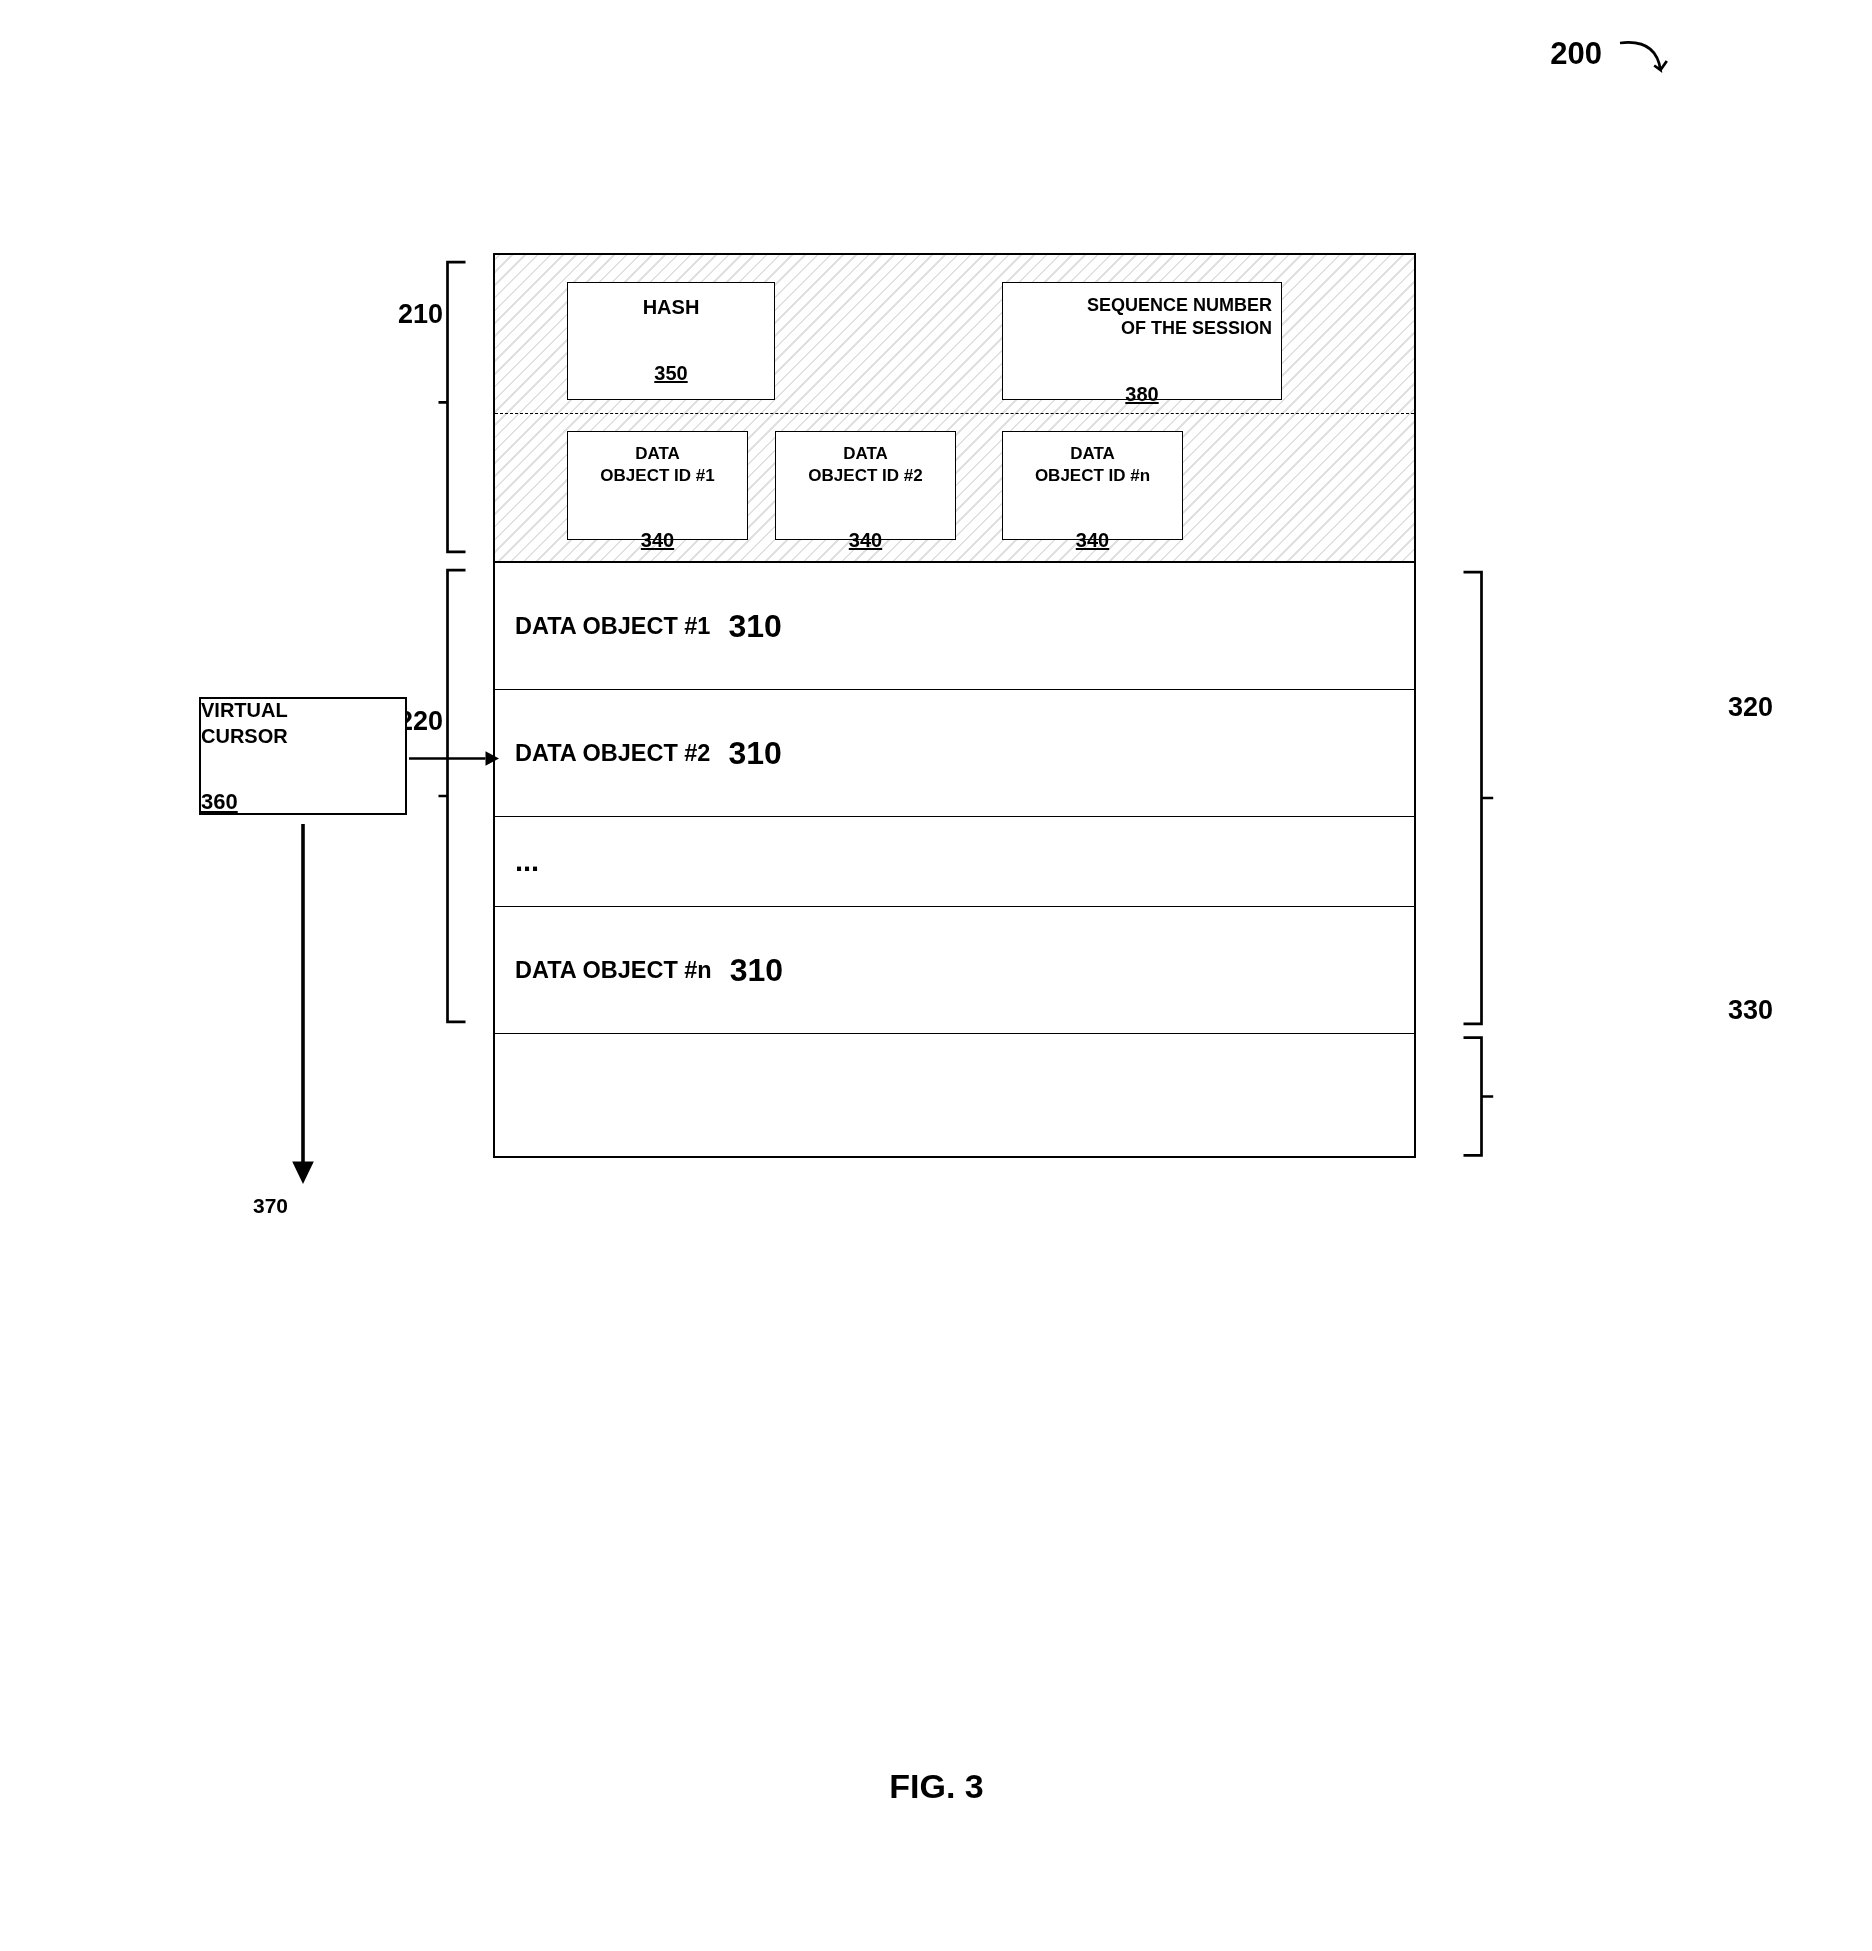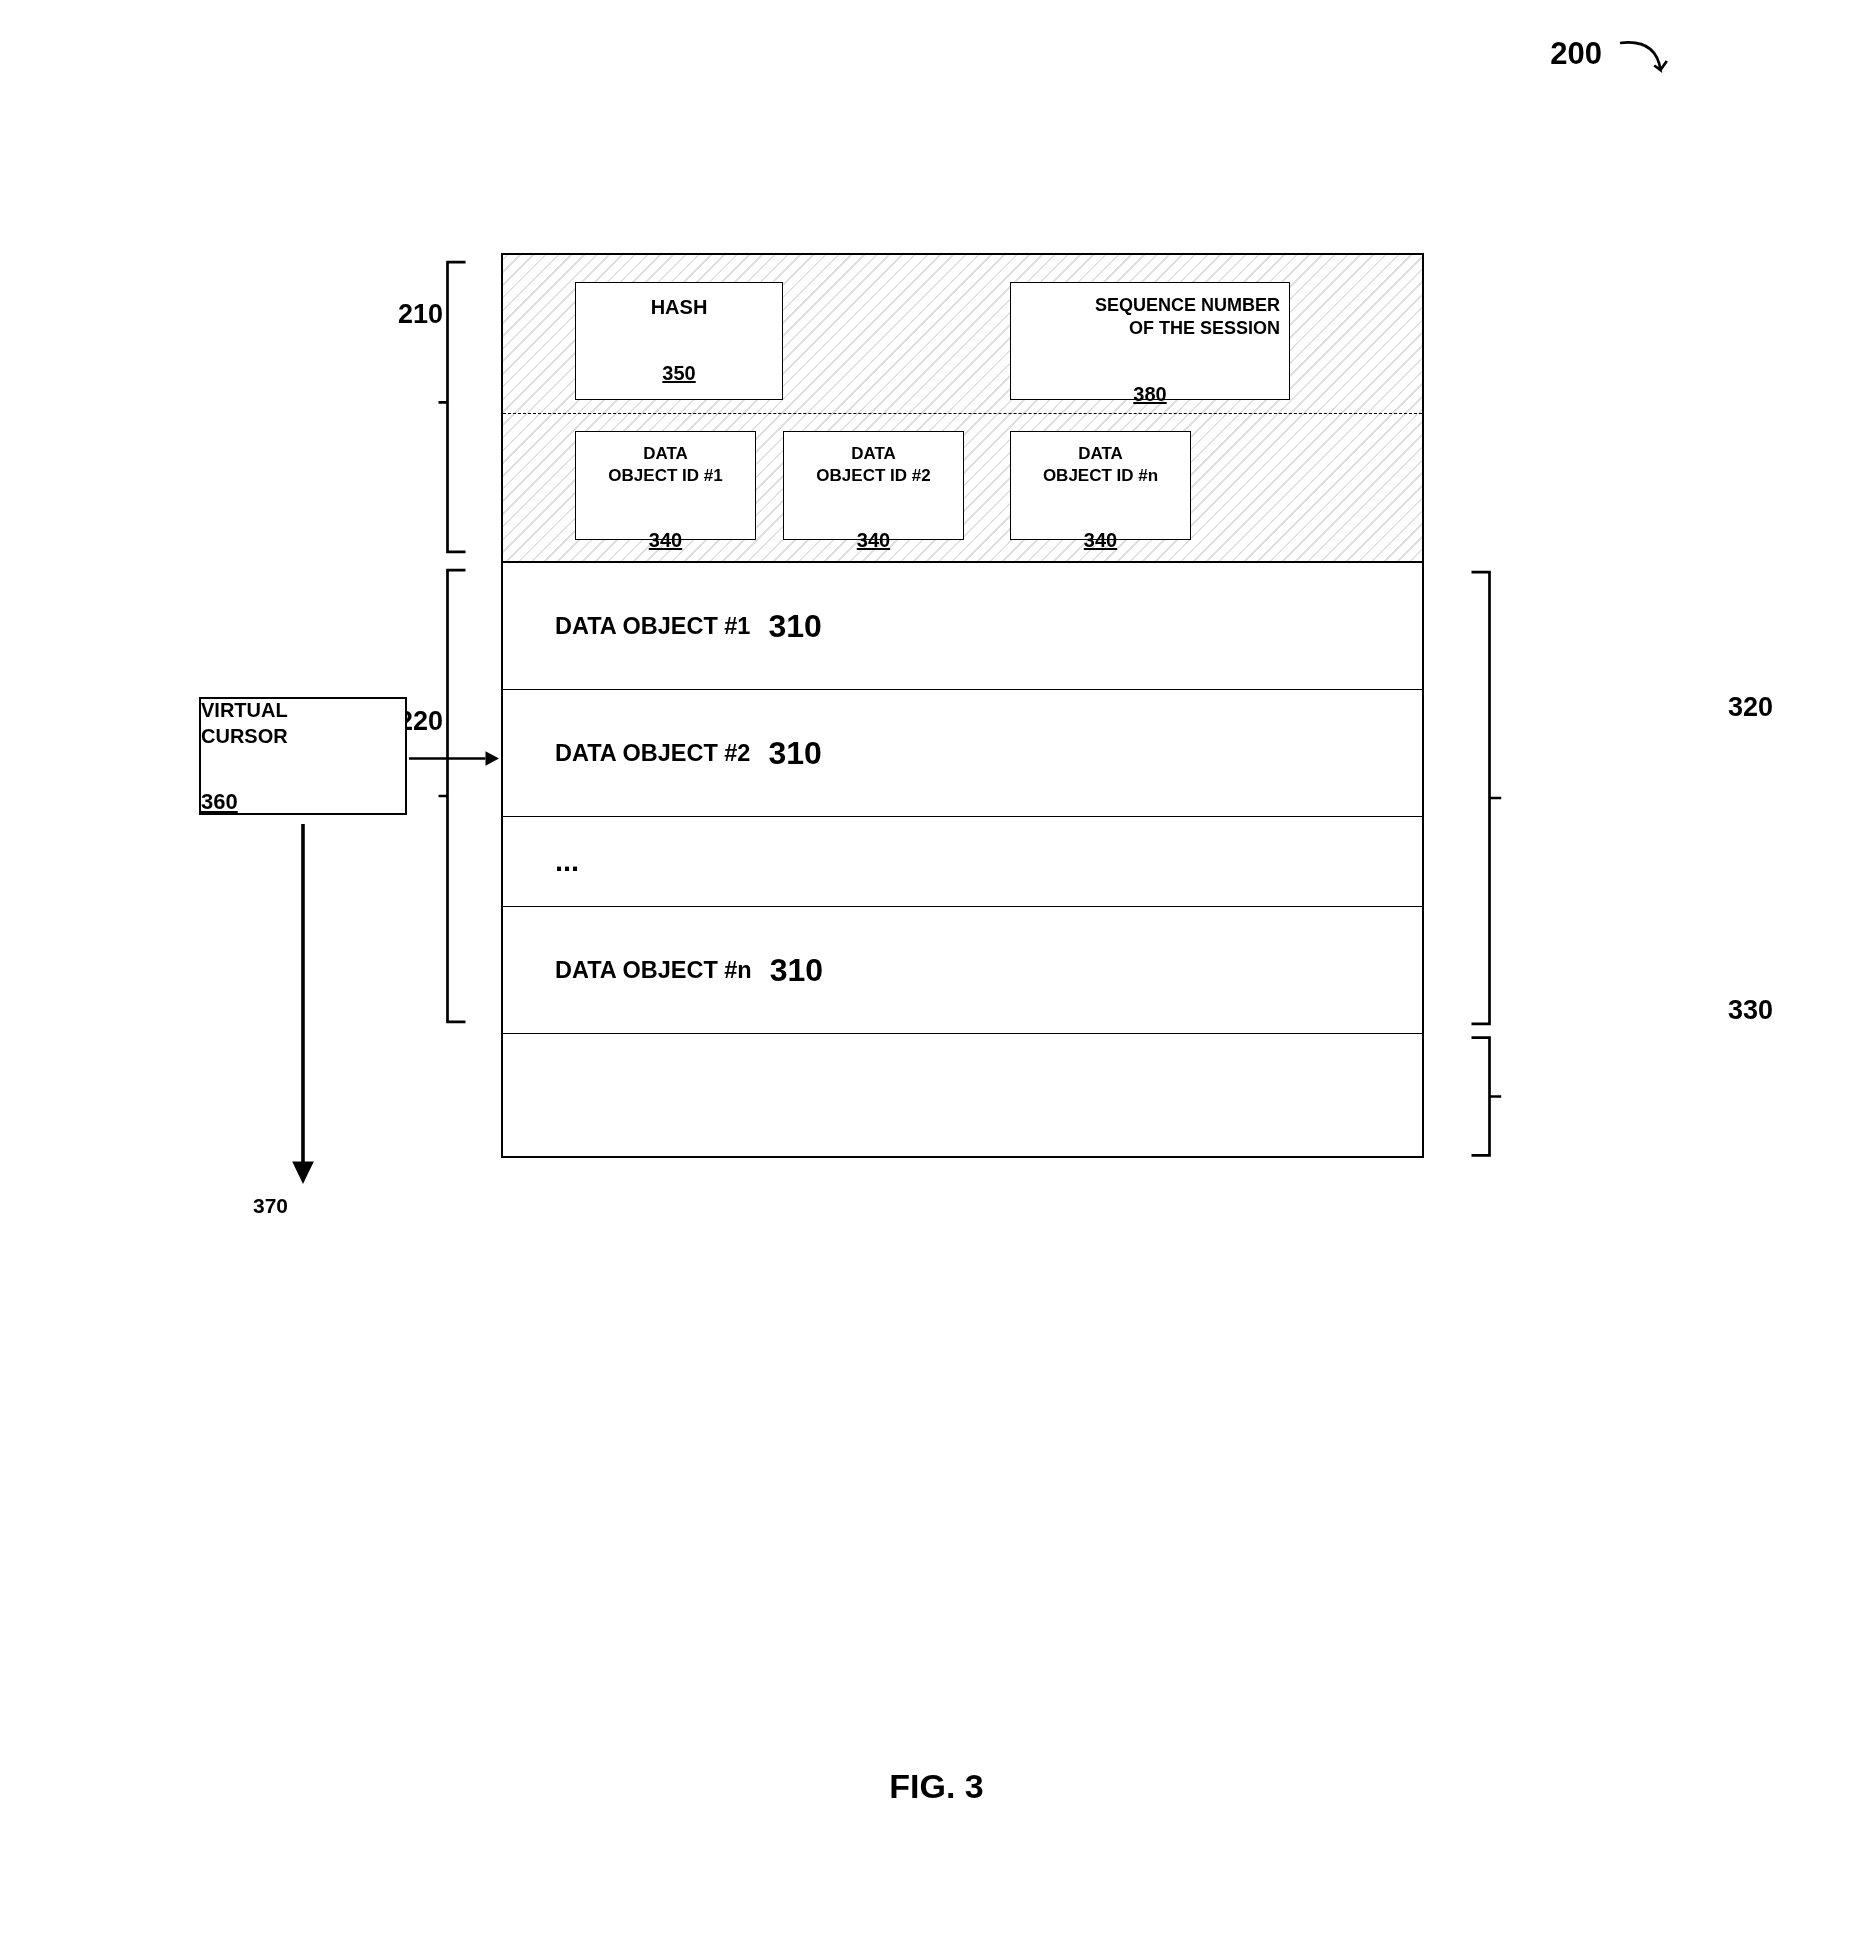--- a/index.html
+++ b/index.html
@@ -16,21 +16,21 @@
       position: absolute;
       top: 163px;
       left: 181px;
       width: 1447px;
       height: 1266px;
     }
 
     
     .main-block {
       position: absolute;
-      left: 320px;
+      left: 312px;
       top: 90px;
       width: 923px;
       height: 905px;
       border: 2.7px solid #000;
       background: #fff;
     }
 
     
     .header-section {
       position: absolute;
@@ -107,21 +107,21 @@
       left: 0;
       width: 100%;
       height: 597px;
     }
 
     .data-row {
       width: 100%;
       border-bottom: 1.8px solid #000;
       display: flex;
       align-items: center;
-      padding-left: 52px;
+      padding-left: 20px;
       font-size: 23.5px;
       font-weight: bold;
     }
 
     .data-row-1 { height: 127px; }
     .data-row-2 { height: 127px; }
     .data-row-dots { height: 90px; font-size: 29px; }
     .data-row-n { height: 127px; }
     .data-row-empty { height: 127px; border-bottom: none; }
 

